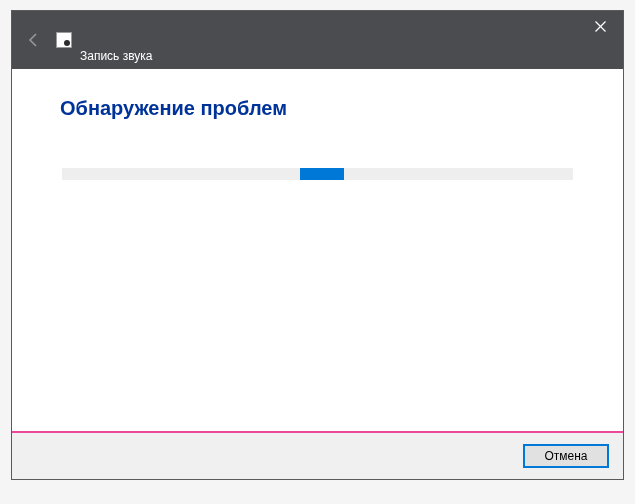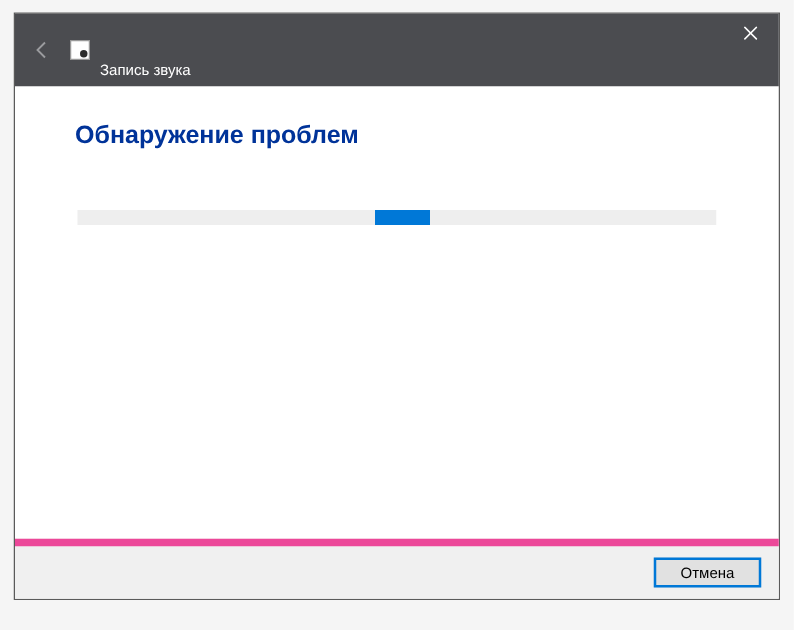--- a/index.html
+++ b/index.html
@@ -104,21 +104,21 @@
     .progress-chunk {
       position: absolute;
       top: 0;
       height: 100%;
       width: 44px;
       left: 238px;
       background: #0078d7;
     }
     .footer {
       height: 48px;
-      border-top: 6px solid #ec4899;
+      border-top: 2px solid #ec4899;
       background: #f0f0f0;
       display: flex;
       align-items: center;
       justify-content: flex-end;
       padding: 0 14px;
     }
     .cancel-btn {
       min-width: 86px;
       height: 24px;
       background: #e1e1e1;

